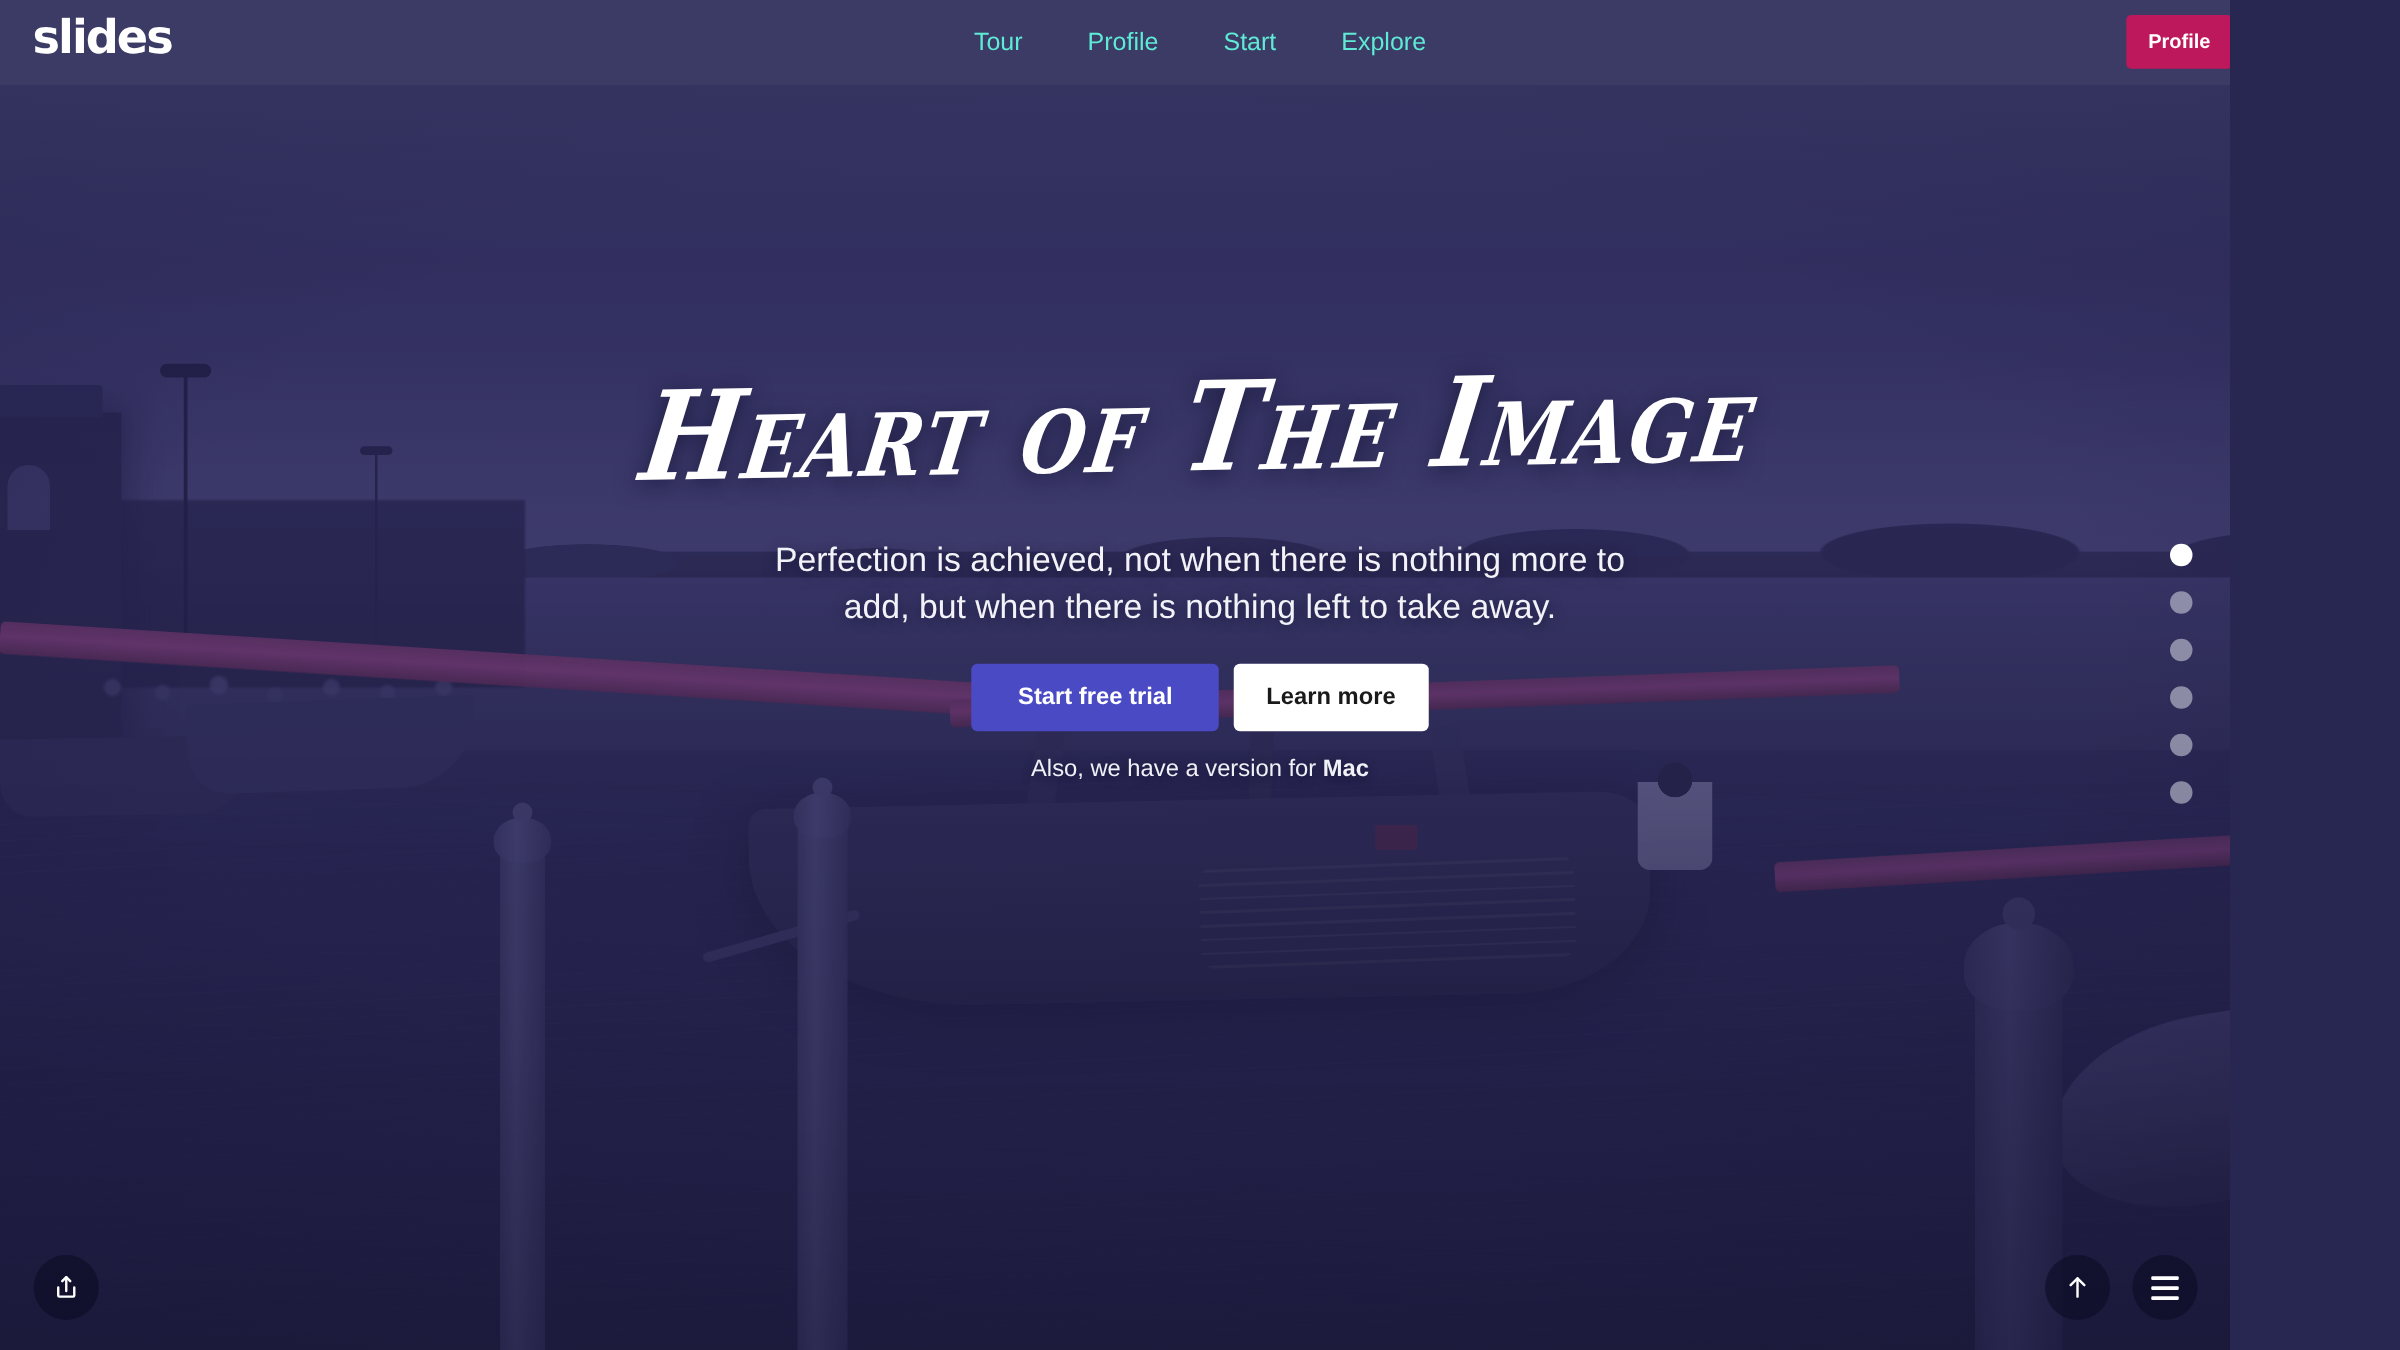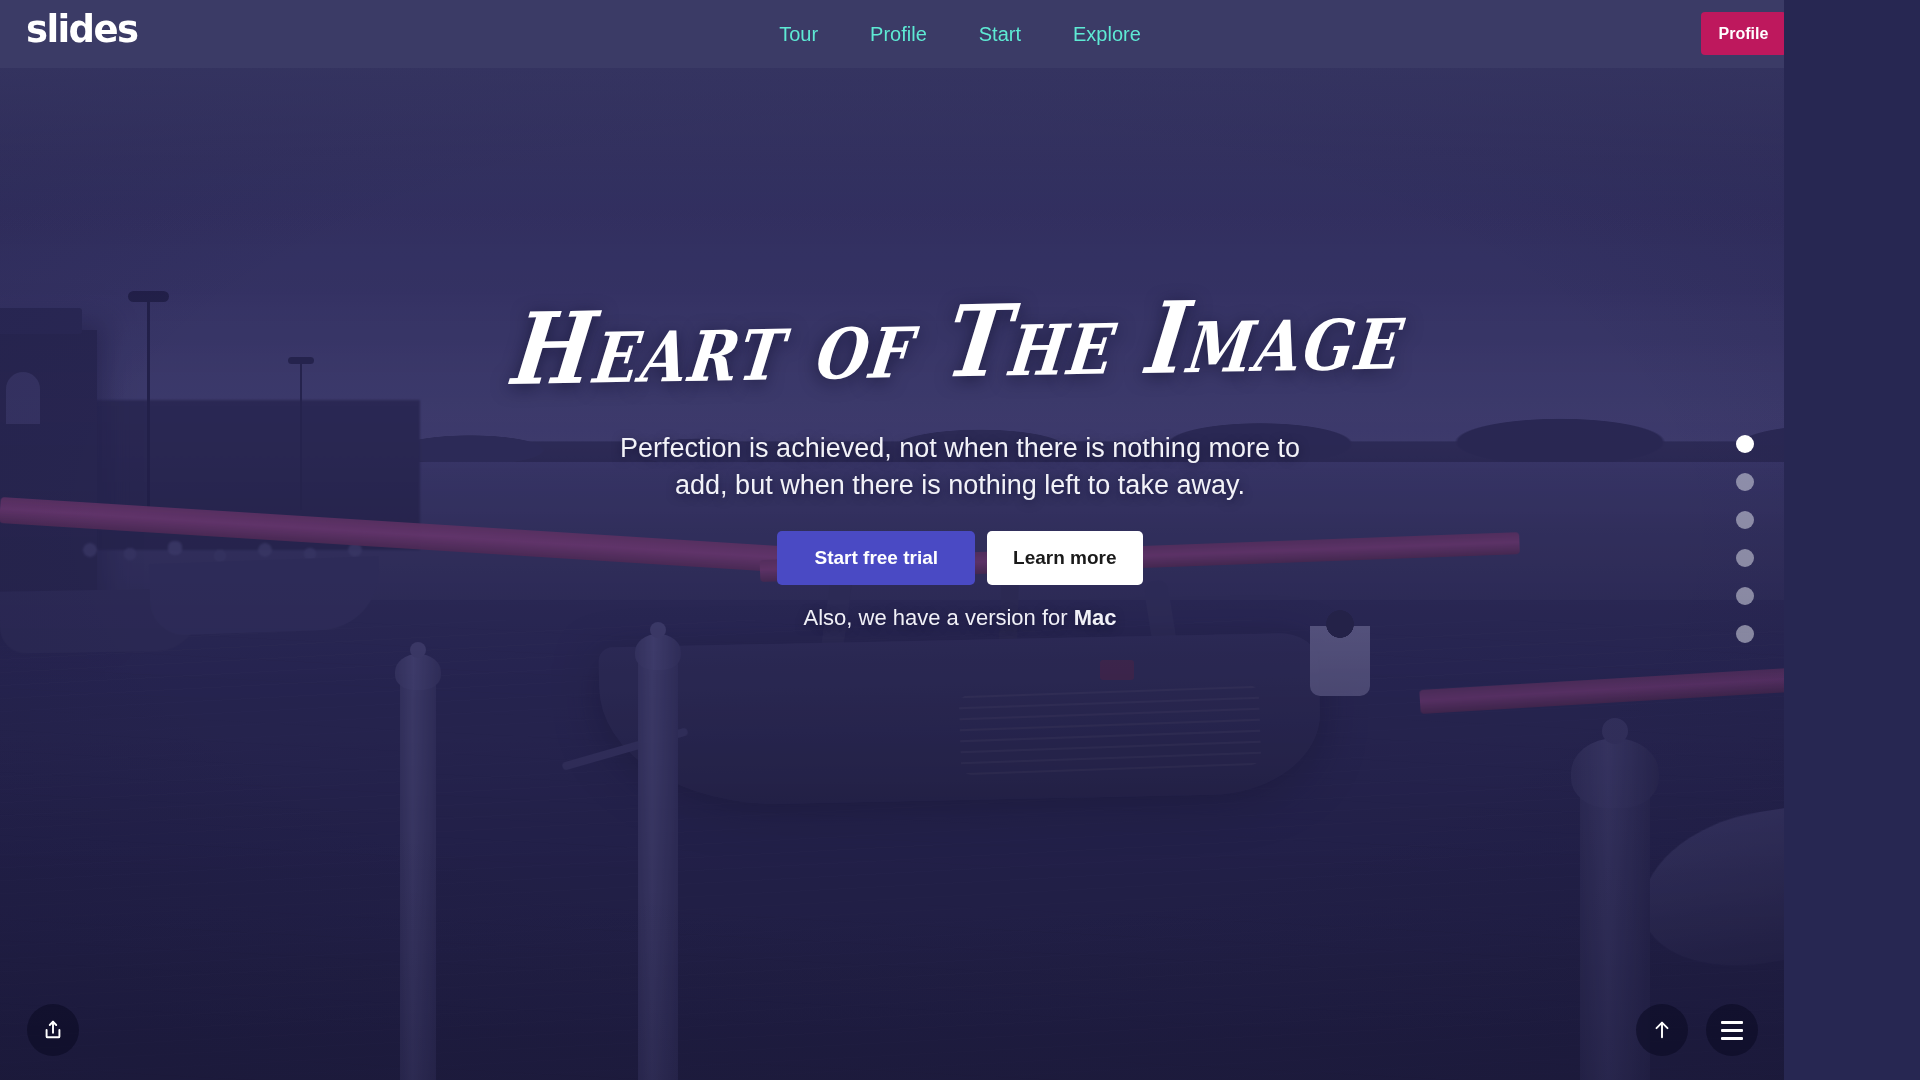--- a/index.html
+++ b/index.html
@@ -160,21 +160,21 @@
   .subhead{ color:#f2f2f8; font-size:27px; line-height:1.36; font-weight:400; text-align:center;
             width:700px; margin-top:22px; text-shadow:0 2px 10px rgba(10,10,35,.5); }
 
   .cta{ display:flex; gap:12px; margin-top:28px; }
   .cta-primary{ background:#4a4ac4; color:#fff; font-size:19px; font-weight:700; border:none;
                 border-radius:5px; padding:0 37px; height:54px; line-height:54px; cursor:pointer;
                 font-family:"Liberation Sans", sans-serif; }
   .cta-secondary{ background:#fff; color:#1a1a1a; font-size:19px; font-weight:700; border:none;
                 border-radius:5px; padding:0 26px; height:54px; line-height:54px; cursor:pointer;
                 font-family:"Liberation Sans", sans-serif; }
-  .footnote{ color:#f0f0f7; font-size:22px; margin-top:20px; text-shadow:0 2px 8px rgba(10,10,35,.5); }
+  .footnote{ color:#f0f0f7; font-size:19px; margin-top:20px; text-shadow:0 2px 8px rgba(10,10,35,.5); }
   .footnote b{ font-weight:700; }
 
   
   .dots{ position:absolute; right:30px; top:435px; z-index:45; display:flex; flex-direction:column; gap:20px; }
   .dot{ width:18px; height:18px; border-radius:50%; background:rgba(225,226,236,.52); cursor:pointer; }
   .dot.active{ background:#ffffff; }
 
   
   .circbtn{ position:absolute; z-index:45; width:52px; height:52px; border-radius:50%;
             background:rgba(10,10,32,.55); display:flex; align-items:center; justify-content:center;

